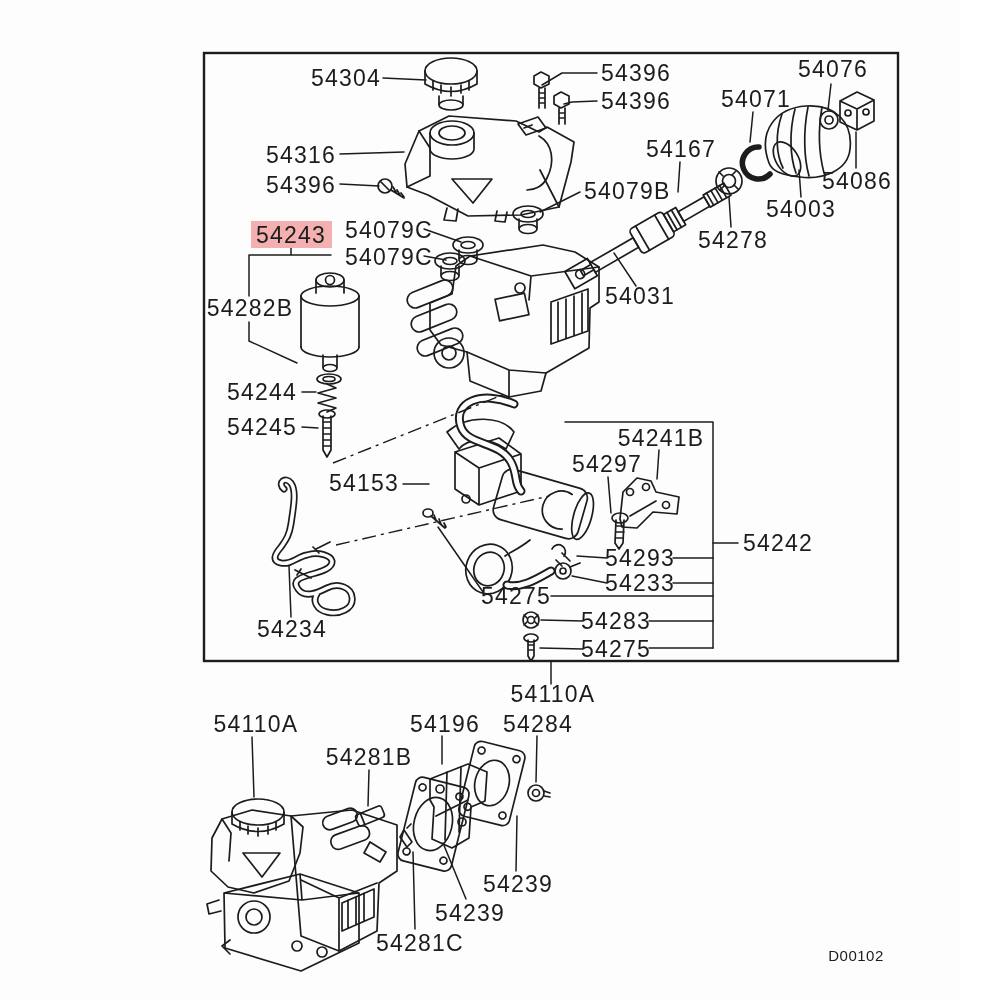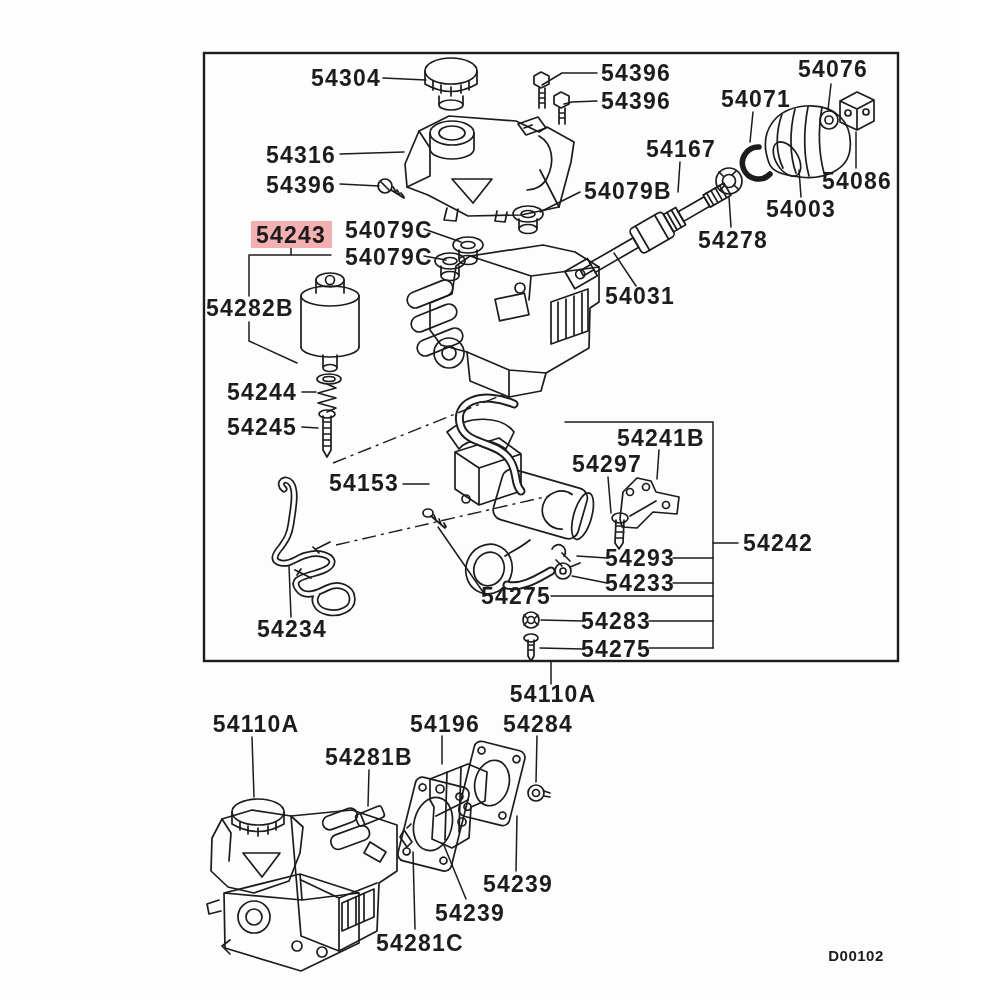--- a/index.html
+++ b/index.html
@@ -1,17 +1,17 @@
 <!DOCTYPE html>
 <html><head>
 <meta charset="utf-8">
 <style>
   html,body{margin:0;padding:0;background:#ffffff;}
   .stage{position:relative;width:961px;height:1000px;background:#fdfdfd;overflow:hidden;
-         font-family:"Liberation Sans",sans-serif;font-weight:bold;}
+         font-family:"Liberation Sans",sans-serif;}
   svg{display:block;}
   
   .ln{fill:none;stroke:currentColor;stroke-width:1.7;stroke-linecap:round;stroke-linejoin:round;}
   .thick{fill:none;stroke:currentColor;stroke-width:5.5;stroke-linecap:round;}
   .frame{stroke-width:2.4;fill:none;stroke:currentColor;}
   .ld{fill:none;stroke:currentColor;stroke-width:1.5;stroke-linecap:round;stroke-linejoin:round;}
   .dash{fill:none;stroke:currentColor;stroke-width:1.4;stroke-dasharray:14 5 3 5;}
   .tube{fill:none;stroke:currentColor;stroke-width:9;stroke-linecap:round;}
   .tubein{fill:none;stroke:#fdfdfd;stroke-width:5;stroke-linecap:round;}
   .wire{fill:none;stroke:currentColor;stroke-width:7;stroke-linecap:round;}

